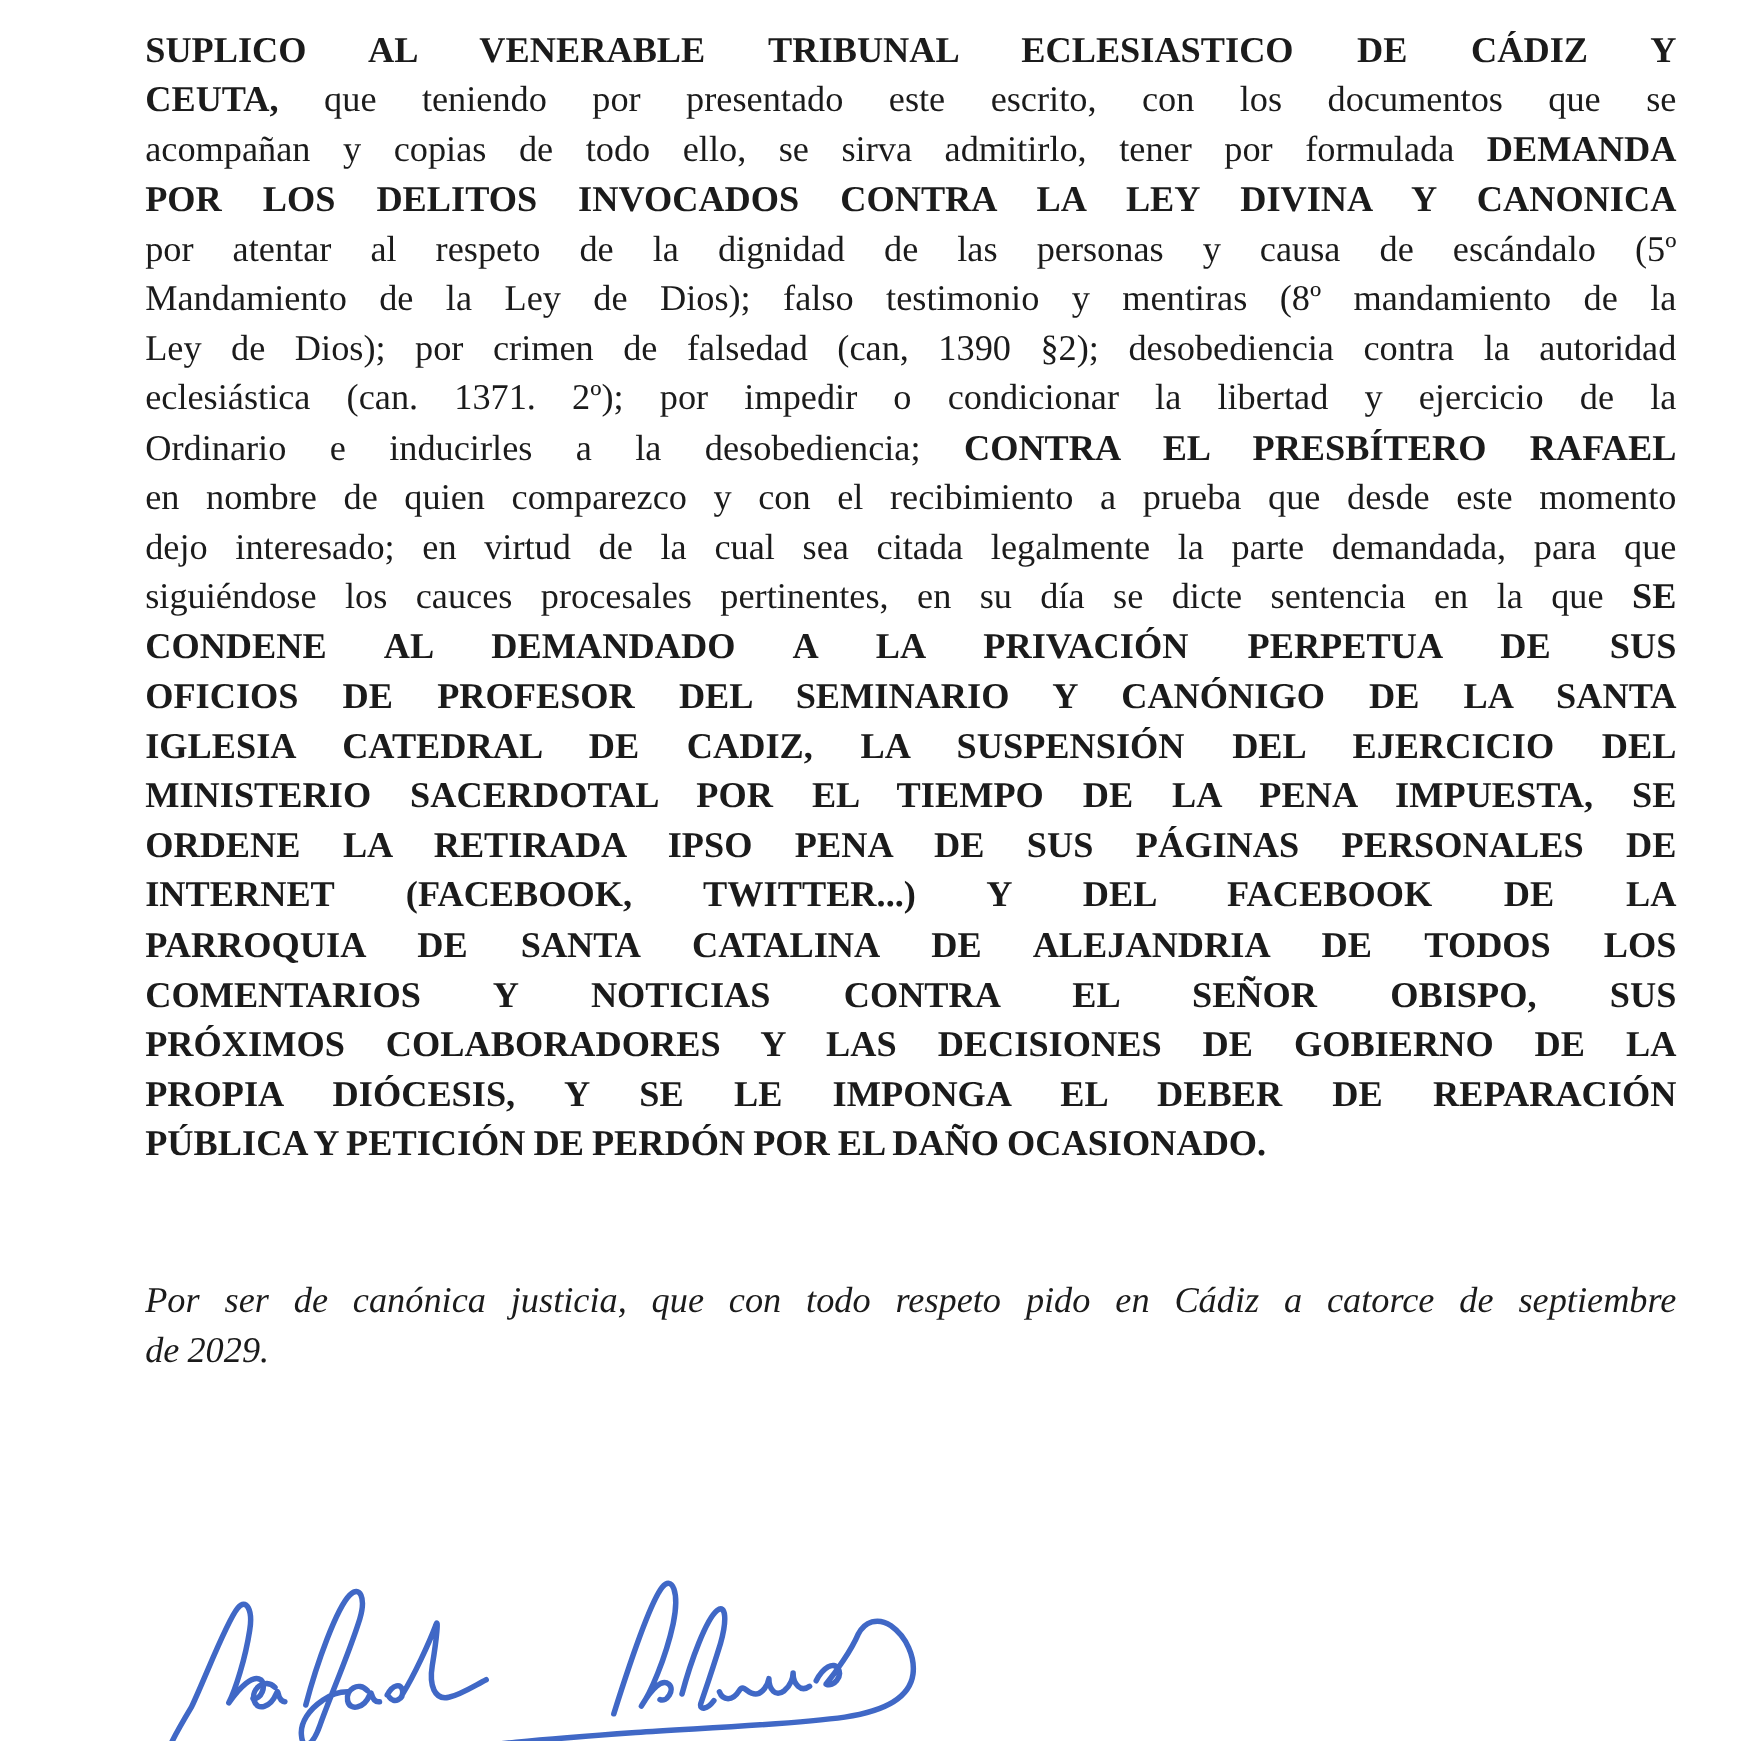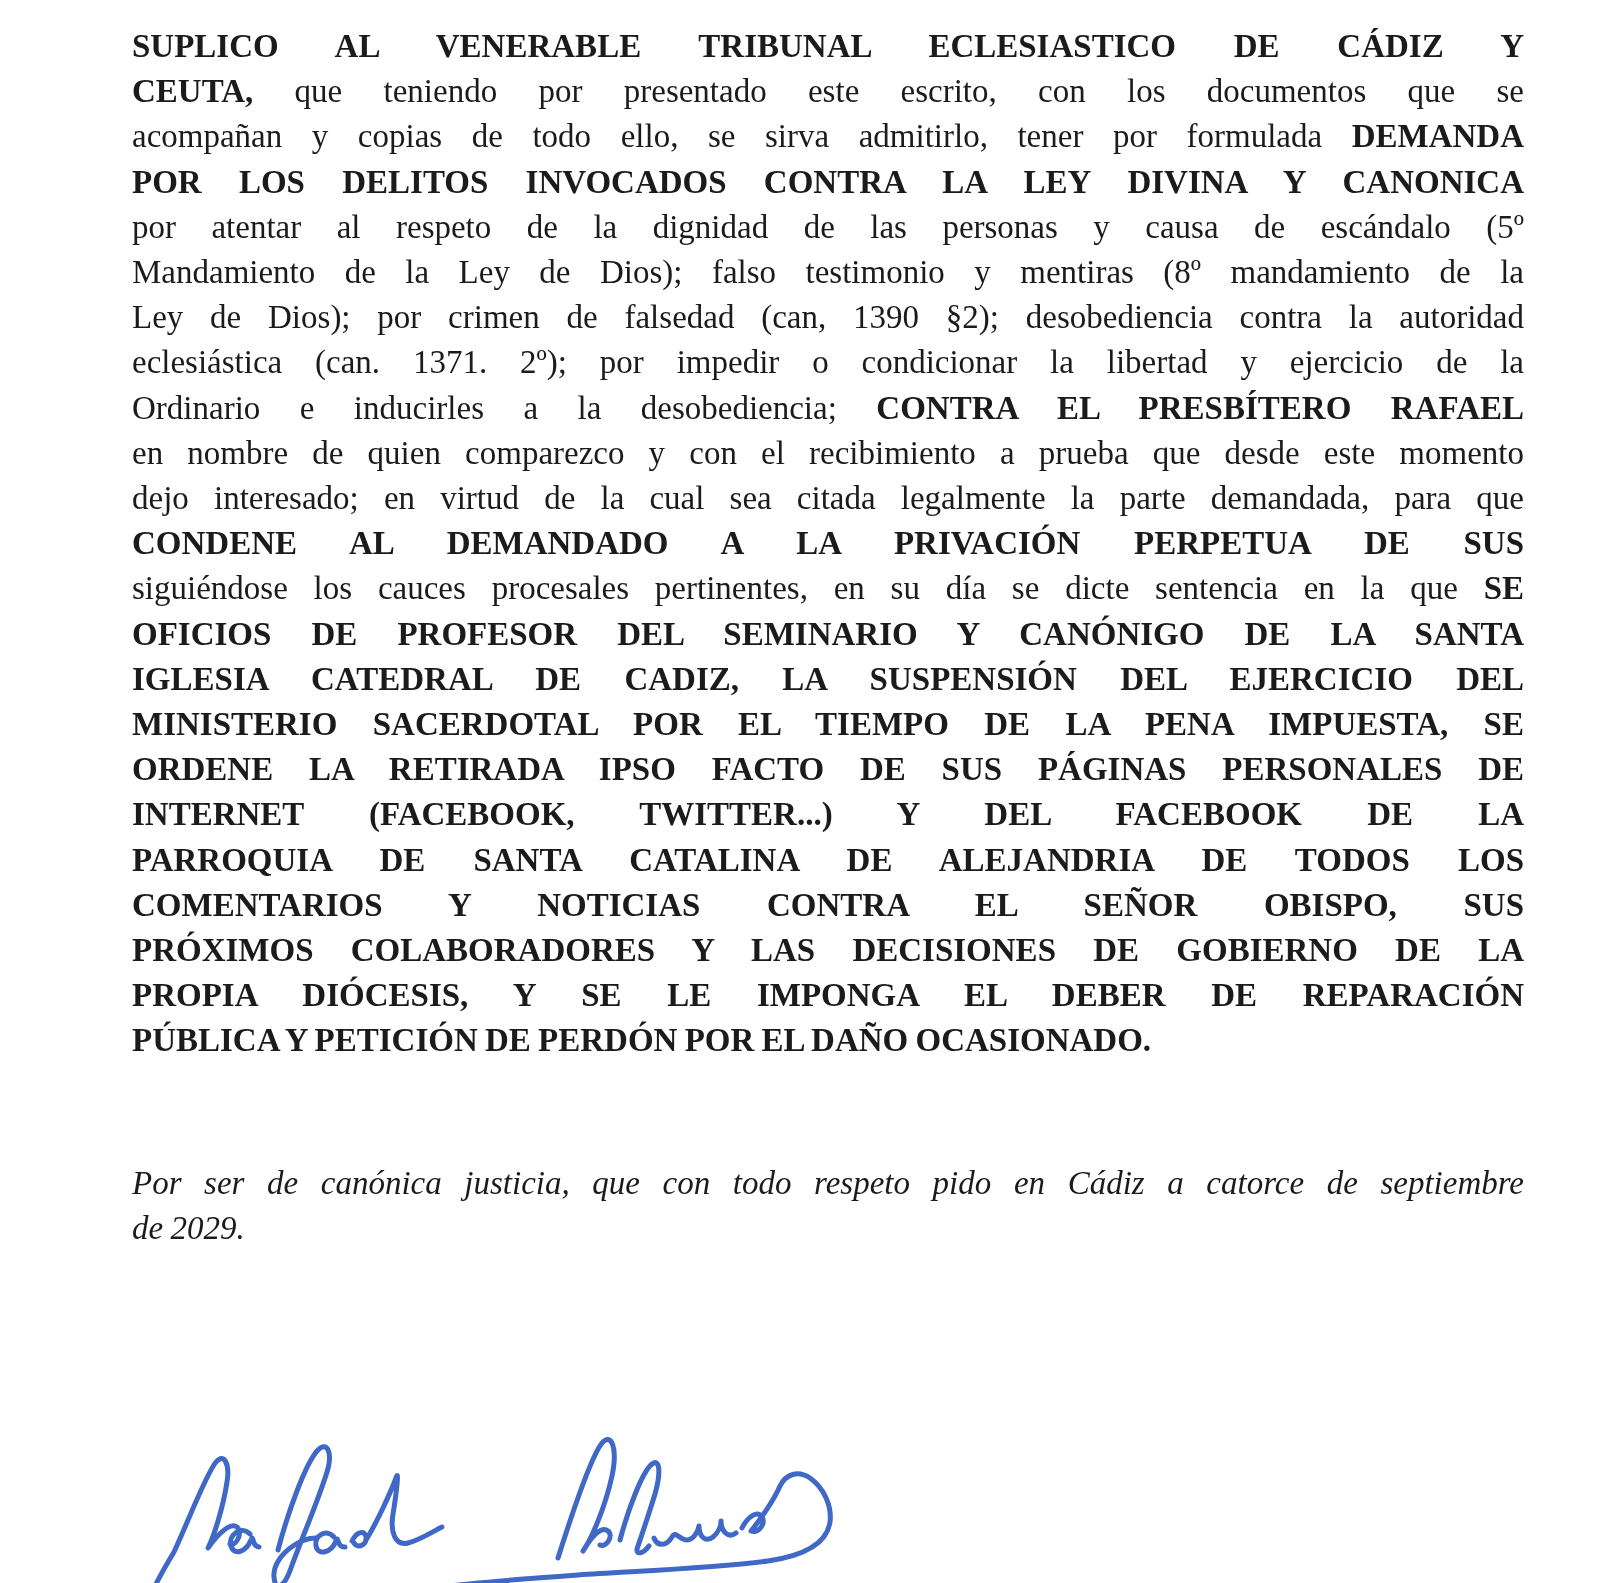--- a/index.html
+++ b/index.html
@@ -53,26 +53,26 @@
         <div class="line just"><b>CEUTA,</b><span> que teniendo por presentado este escrito, con los documentos que se</span></div>
         <div class="line just"><span>acompañan y copias de todo ello, se sirva admitirlo, tener por formulada </span><b>DEMANDA</b></div>
         <div class="line just"><b>POR LOS DELITOS INVOCADOS CONTRA LA LEY DIVINA Y CANONICA</b></div>
         <div class="line just"><span>por atentar al respeto de la dignidad de las personas y causa de escándalo (5º</span></div>
         <div class="line just"><span>Mandamiento de la Ley de Dios); falso testimonio y mentiras (8º mandamiento de la</span></div>
         <div class="line just"><span>Ley de Dios); por crimen de falsedad (can, 1390 §2); desobediencia contra la autoridad</span></div>
         <div class="line just"><span>eclesiástica (can. 1371. 2º); por impedir o condicionar la libertad y ejercicio de la</span></div>
         <div class="line just"><span>Ordinario e inducirles a la desobediencia; </span><b>CONTRA EL PRESBÍTERO RAFAEL</b></div>
         <div class="line just"><span>en nombre de quien comparezco y con el recibimiento a prueba que desde este momento</span></div>
         <div class="line just"><span>dejo interesado; en virtud de la cual sea citada legalmente la parte demandada, para que</span></div>
+        <div class="line just"><span>siguiéndose los cauces procesales pertinentes, en su día se dicte sentencia en la que </span><b>SE</b></div>
         <div class="line just"><b>CONDENE AL DEMANDADO A LA PRIVACIÓN PERPETUA DE SUS</b></div>
-        <div class="line just"><span>siguiéndose los cauces procesales pertinentes, en su día se dicte sentencia en la que </span><b>SE</b></div>
         <div class="line just"><b>OFICIOS DE PROFESOR DEL SEMINARIO Y CANÓNIGO DE LA SANTA</b></div>
         <div class="line just"><b>IGLESIA CATEDRAL DE CADIZ, LA SUSPENSIÓN DEL EJERCICIO DEL</b></div>
         <div class="line just"><b>MINISTERIO SACERDOTAL POR EL TIEMPO DE LA PENA IMPUESTA, SE</b></div>
-        <div class="line just"><b>ORDENE LA RETIRADA IPSO FACTO DE SUS PÁGINAS PERSONALES DE</b></div>
+        <div class="line just"><b>ORDENE LA RETIRADA IPSO PENA DE SUS PÁGINAS PERSONALES DE</b></div>
         <div class="line just"><b>INTERNET (FACEBOOK, TWITTER...) Y DEL FACEBOOK DE LA</b></div>
         <div class="line just"><b>PARROQUIA DE SANTA CATALINA DE ALEJANDRIA DE TODOS LOS</b></div>
         <div class="line just"><b>COMENTARIOS Y NOTICIAS CONTRA EL SEÑOR OBISPO, SUS</b></div>
         <div class="line just"><b>PRÓXIMOS COLABORADORES Y LAS DECISIONES DE GOBIERNO DE LA</b></div>
         <div class="line just"><b>PROPIA DIÓCESIS, Y SE LE IMPONGA EL DEBER DE REPARACIÓN</b></div>
         <div class="line"><b>PÚBLICA Y PETICIÓN DE PERDÓN POR EL DAÑO OCASIONADO.</b></div>
       </div>
     <div class="closing-block" id="closing-paragraph" style="color: rgb(27, 27, 27); font-style: italic;">
         <div class="line just"><span>Por ser de canónica justicia, que con todo respeto pido en Cádiz a catorce de septiembre</span></div>
         <div class="line"><span>de 2029.</span></div>

